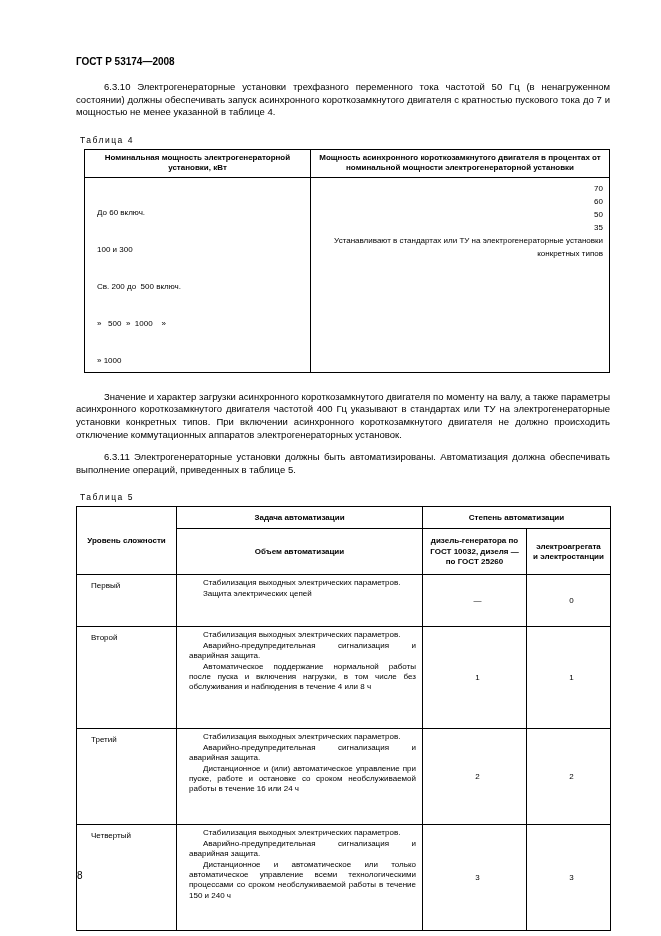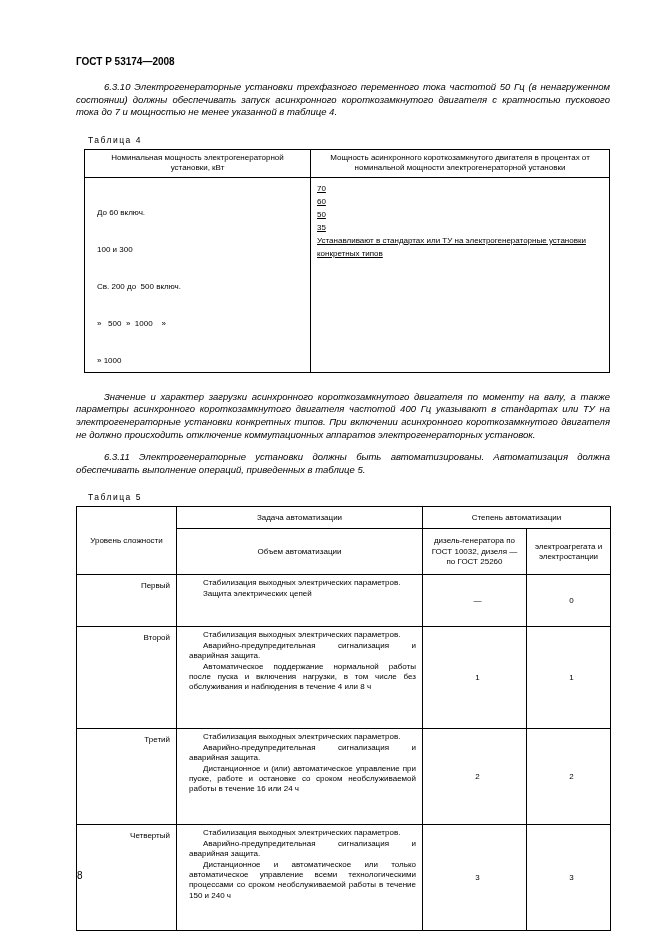--- a/index.html
+++ b/index.html
@@ -17,51 +17,50 @@
     padding: 56px 51px 0 76px;
   }
   .gost-header {
     font-size: 10px; font-weight: bold;
     margin: 0 0 14px 0;
   }
   .para {
     font-size: 9.5px; line-height: 1.33;
     text-align: justify; text-indent: 28px;
     margin: 0;
-    font-style: italic;
   }
   .para + .para { margin-top: 10px; }
   .table-label {
     font-size: 8.5px; letter-spacing: 1.5px;
-    margin: 16px 0 4px 12px;
+    margin: 16px 0 4px 4px;
   }
   table {
     border-collapse: collapse;
     width: 100%;
     font-size: 8px; line-height: 1.3;
     table-layout: fixed;
   }
   th, td { border: 1px solid #000; padding: 3px 6px; }
-  th { font-weight: normal; text-align: center; vertical-align: middle; }
+  th { font-weight: bold; text-align: center; vertical-align: middle; }
 
   
   .t4-wrap { margin-left: 8px; }
   .t4 col.c1 { width: 226px; }
   .t4 tbody td { vertical-align: top; padding-top: 4px; padding-bottom: 5px; }
   .t4 .t4-left div { white-space: pre-wrap; line-height: 13px; padding-left: 6px; margin-top: 24px; }
-  .t4 .t4-right { text-align: left; text-decoration: underline; }
+  .t4 .t4-right { text-align: right; }
   .t4 .t4-right div { line-height: 13px; }
 
   
   .t5 col.c1 { width: 100px; }
   .t5 col.c2 { width: 246px; }
   .t5 col.c3 { width: 104px; }
   .t5 col.c4 { width: 84px; }
   .t5 tbody td { vertical-align: top; padding-left: 12px; }
-  .t5 .t5-level { padding-left: 14px; padding-top: 6px; text-align: right; }
+  .t5 .t5-level { padding-left: 14px; padding-top: 6px; }
   .t5 .t5-desc p {
     margin: 0; text-indent: 14px;
     text-align: justify;
   }
   .t5 .t5-deg { text-align: center; vertical-align: middle; }
   .t5 thead tr.h1 th { height: 22px; }
   .t5 thead tr.h2 th { height: 46px; }
 
   .page-number {
     position: absolute; left: 77px; top: 870px;

